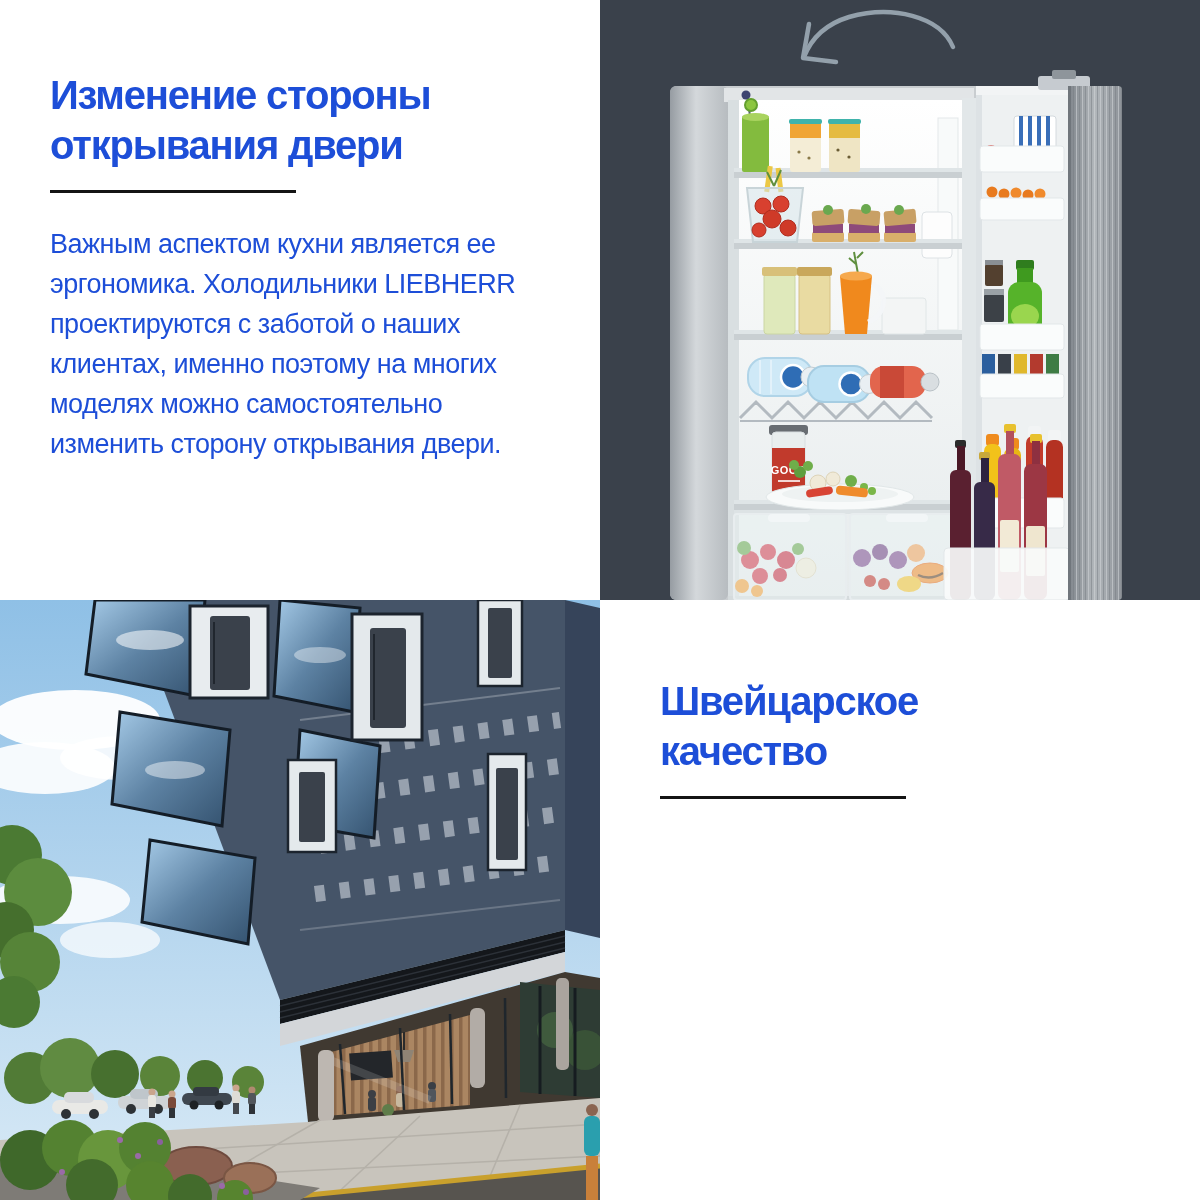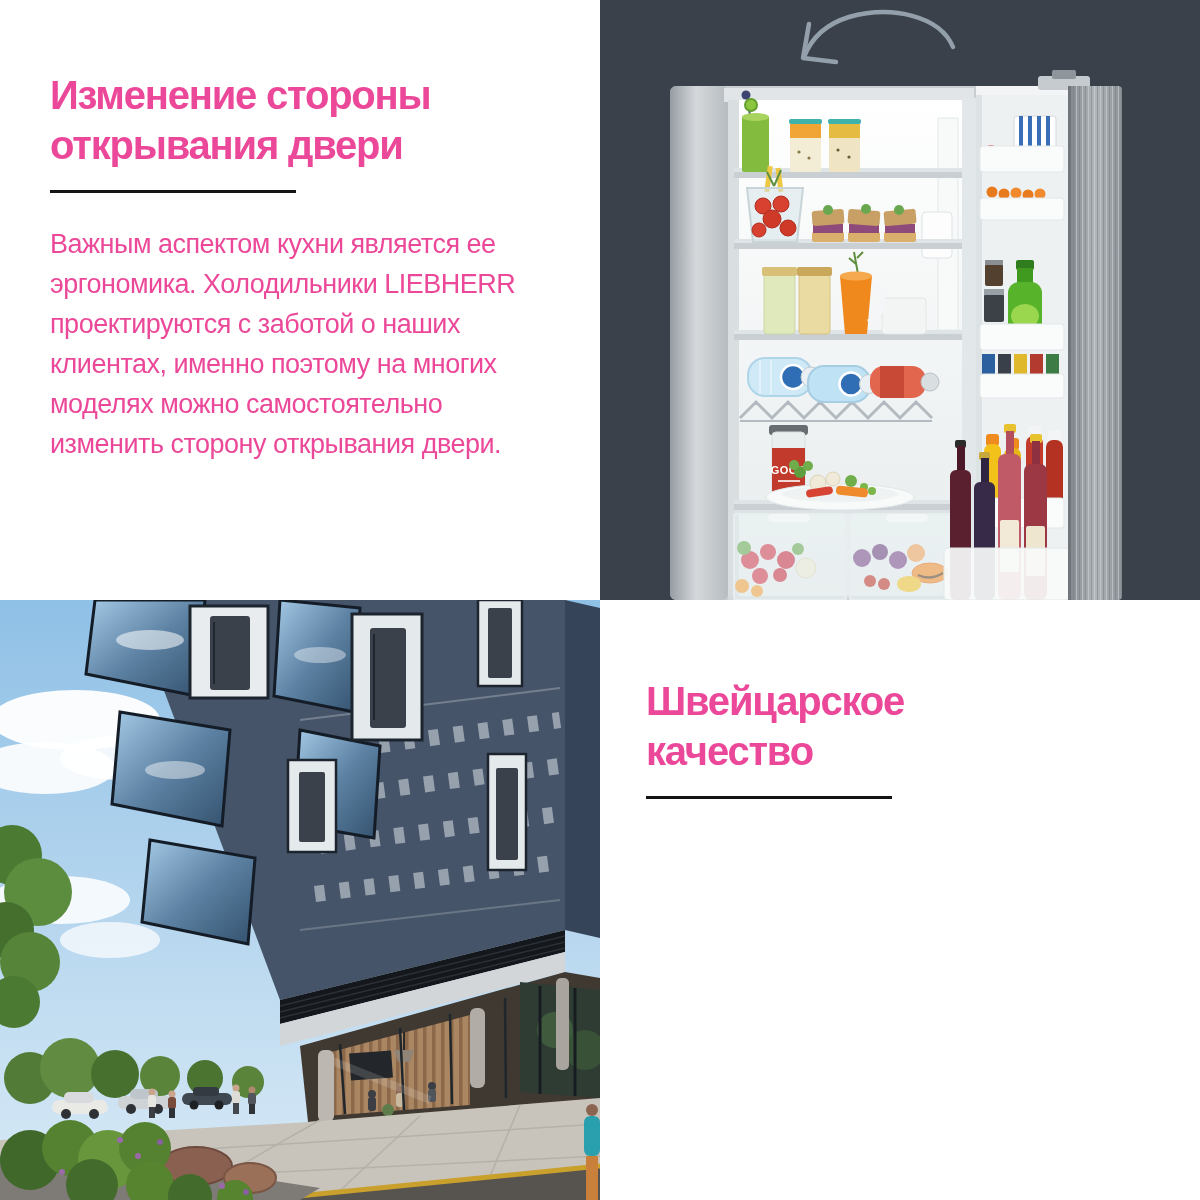--- a/index.html
+++ b/index.html
@@ -6,30 +6,30 @@
   .stage{
     position:relative;width:1200px;height:1200px;overflow:hidden;
     background:#ffffff;font-family:"Liberation Sans",sans-serif;color:#141516;
   }
   .cell{position:absolute;width:600px;height:600px;overflow:hidden;}
   #cell-tl{left:0;top:0;background:#ffffff;}
   #cell-tr{left:600px;top:0;background:#3a414b;}
   #cell-bl{left:0;top:600px;background:#9ec7e8;}
   #cell-br{left:600px;top:600px;background:#ffffff;}
   .text-block{position:absolute;left:50px;top:70px;width:500px;}
-  #cell-br .text-block{left:46px;top:76px;}
+  #cell-br .text-block{left:60px;top:76px;}
   .panel-title{
     margin:0;font-size:40px;line-height:50px;font-weight:700;
-    letter-spacing:-1.2px;color:#ec4899;width:430px;
+    letter-spacing:-1.2px;color:#1d4ed8;width:430px;
   }
   #cell-br .panel-title{width:310px;}
   .divider{width:246px;height:3px;background:#141414;margin-top:20px;}
   .panel-body{
     margin:31px 0 0 0;font-size:27px;line-height:40px;letter-spacing:-0.5px;
-    color:#ec4899;width:478px;
+    color:#1d4ed8;width:478px;
   }
   svg{display:block;}
 </style>
 </head>
 <body>
 
 <div class="stage">
 
   <div class="cell" id="cell-tl">
     <div class="text-block">

